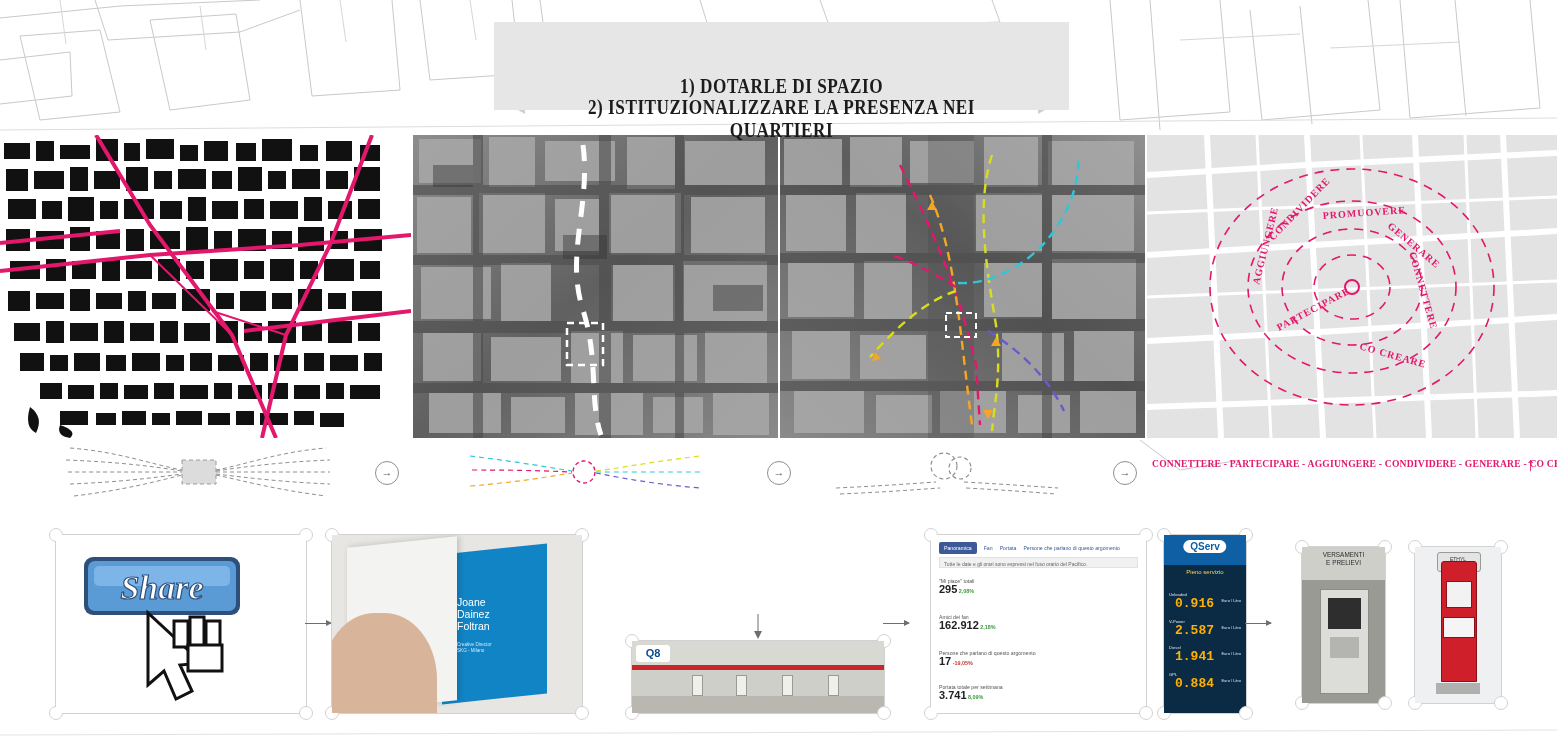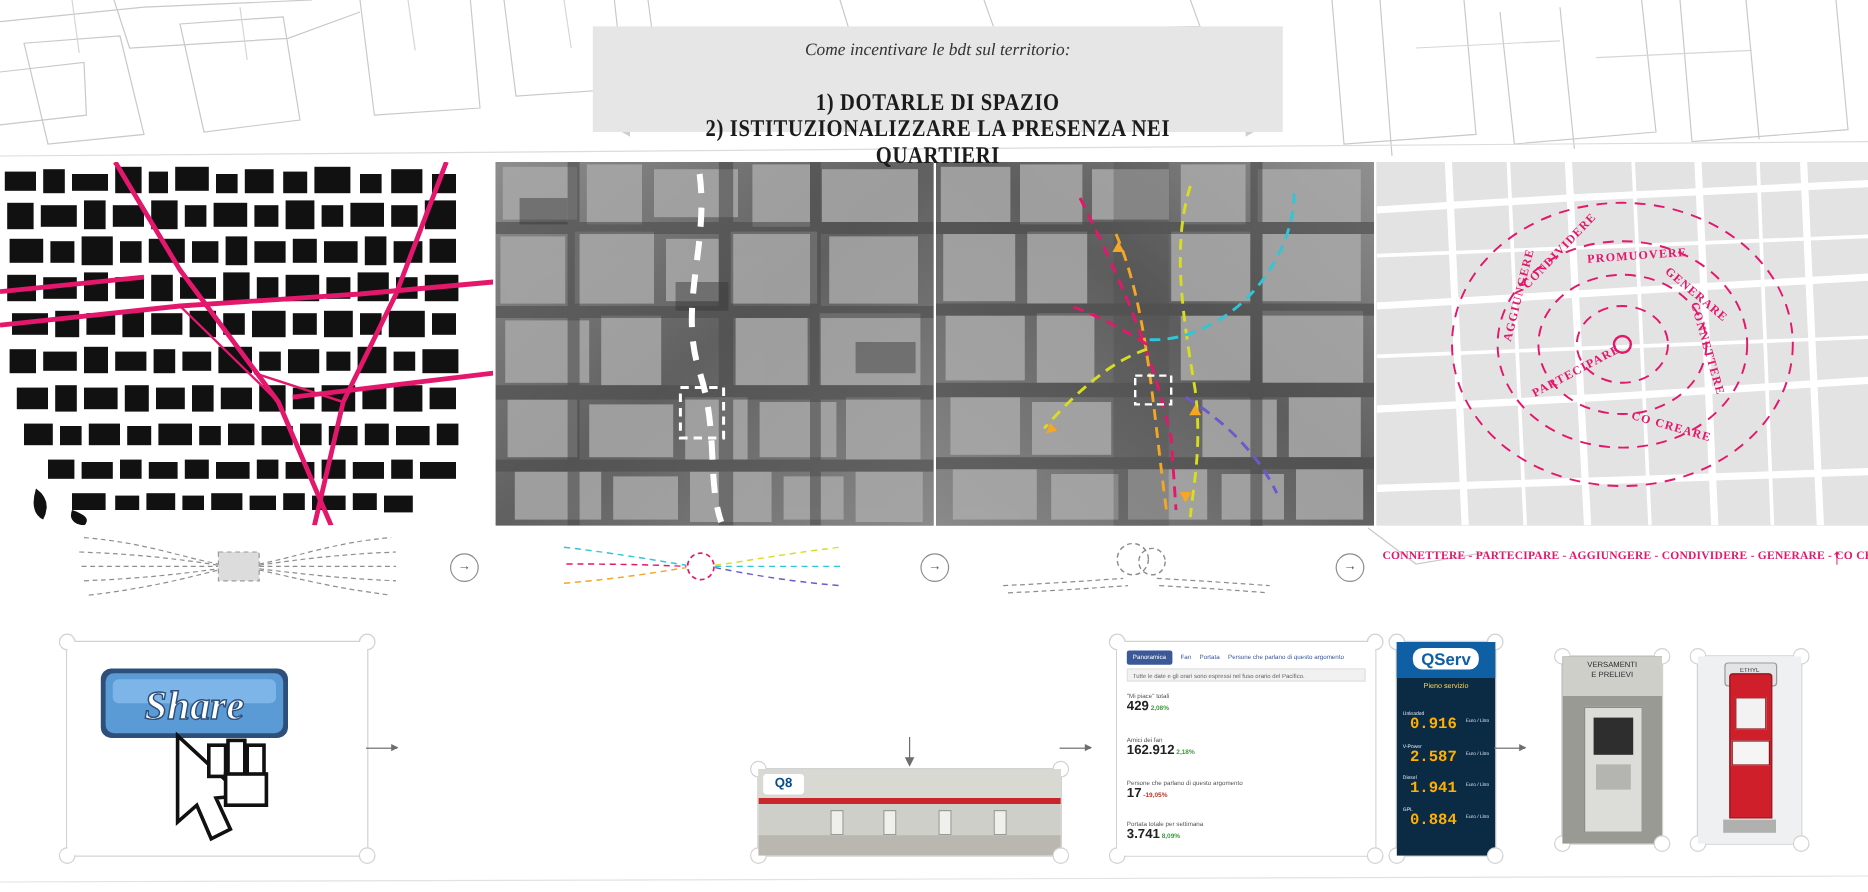--- a/index.html
+++ b/index.html
@@ -103,21 +103,21 @@
   .fbmetric{position:absolute;left:8px;}
   .fbmlabel{font-size:5.2px;color:#555;}
   .fbmval{font-size:11px;font-weight:bold;color:#222;}
   .fbdelta{font-size:5.4px;color:#3b9c3b;font-weight:bold;}
   .fbdelta.down{color:#c0392b;}
 
   
   .totem{position:absolute;left:0;top:0;width:100%;height:100%;background:#0b2b45;}
   .totem-top{position:absolute;left:0;top:0;width:100%;height:17%;background:#0e5fa3;}
   .totem-logo{position:absolute;left:50%;top:3%;transform:translateX(-50%);
-     background:#fff;color:#0e5fa3;font-weight:bold;font-size:14px;border-radius:8px;padding:1px 7px;}
+     background:#fff;color:#0e5fa3;font-weight:bold;font-size:10px;border-radius:8px;padding:1px 7px;}
   .totem-sub{position:absolute;left:0;right:0;top:19%;text-align:center;color:#ffd34d;font-size:6px;}
   .prow{position:absolute;left:5px;right:5px;height:17px;}
   .pname{position:absolute;left:0;top:0;color:#d6e6f2;font-size:4.2px;}
   .pval{position:absolute;left:6px;top:4px;color:#ffb000;font-size:13px;font-weight:bold;
      font-family:"Liberation Mono",monospace;}
   .punit{position:absolute;right:0;top:6px;color:#d6e6f2;font-size:4px;line-height:5px;text-align:left;}
 
   
   .atm{position:absolute;left:0;top:0;width:100%;height:100%;background:#9a9a95;overflow:hidden;}
   .atm-head{position:absolute;left:0;top:0;width:100%;height:21%;background:#cfcfca;
@@ -169,21 +169,20 @@
         <path d="M1180 40 L1300 34"></path>
         <path d="M1330 48 L1460 42"></path>
   </g>
 </svg>
 </div>
 
 <div class="banner-wrap">
   <div class="banner-shade-l"></div>
   <div class="banner-shade-r"></div>
   <div class="banner">
-    <div class="banner-sub">Come incentivare le bdt sul territorio:</div>
     <div class="banner-l1">1) DOTARLE DI SPAZIO</div>
     <div class="banner-l2">2) ISTITUZIONALIZZARE LA PRESENZA NEI QUARTIERI</div>
   </div>
 </div>
 
 <div class="strip">
 
   <div class="panel p1">
     <svg width="411" height="303" viewBox="0 0 411 303" xmlns="http://www.w3.org/2000/svg">
       <rect width="411" height="303" fill="#ffffff"></rect>
@@ -557,20 +556,38 @@
           <rect x="132" y="110" width="34" height="26"></rect>
         </g>
       </svg>
     </div>
   </div>
 
   <div class="conn" style="left:305px;top:95px;width:26px;">
       <i></i>
     </div>
 
+  <div class="ticket" style="left:331px;top:6px;width:250px;height:178px;">
+    <span class="notch nb"></span>
+    <span class="notch nr"></span>
+    <div class="bizphoto">
+      <div class="bizcard-blue"></div>
+      <div class="bizcard-white"></div>
+      <div class="bizname">
+        <div>Joane</div>
+        <div>Dainez</div>
+        <div>Foltran</div>
+      </div>
+      <div class="bizsub">
+        <div>Creative Director</div>
+        <div>SKG - Milano</div>
+      </div>
+      <div class="finger"></div>
+    </div>
+  </div>
 
 
   <svg style="position:absolute;left:748px;top:86px;" width="20" height="26">
     <line x1="10" y1="0" x2="10" y2="18" stroke="#6e6e6e" stroke-width="1"></line>
     <path d="M10 25 L6 17 L14 17 Z" fill="#6e6e6e"></path>
   </svg>
 
   <div class="ticket" style="left:631px;top:112px;width:252px;height:72px;">
     <span class="notch nb"></span>
     <span class="notch nr"></span>
@@ -596,21 +613,21 @@
       <div class="fbtabs">
         <div class="fbtab">Panoramica</div>
         <div class="fbtab plain">Fan</div>
         <div class="fbtab plain">Portata</div>
         <div class="fbtab plain">Persone che parlano di questo argomento</div>
       </div>
       <div class="fbnote">Tutte le date e gli orari sono espressi nel fuso orario del Pacifico.</div>
 
       <div class="fbmetric" style="top:42px;">
         <div class="fbmlabel">"Mi piace" totali</div>
-        <span class="fbmval">429</span>
+        <span class="fbmval">295</span>
         <span class="fbdelta">2,08%</span>
       </div>
       <div class="fbmetric" style="top:78px;">
         <div class="fbmlabel">Amici dei fan</div>
         <span class="fbmval">162.912</span>
         <span class="fbdelta">2,18%</span>
       </div>
       <div class="fbmetric" style="top:114px;">
         <div class="fbmlabel">Persone che parlano di questo argomento</div>
         <span class="fbmval">17</span>

